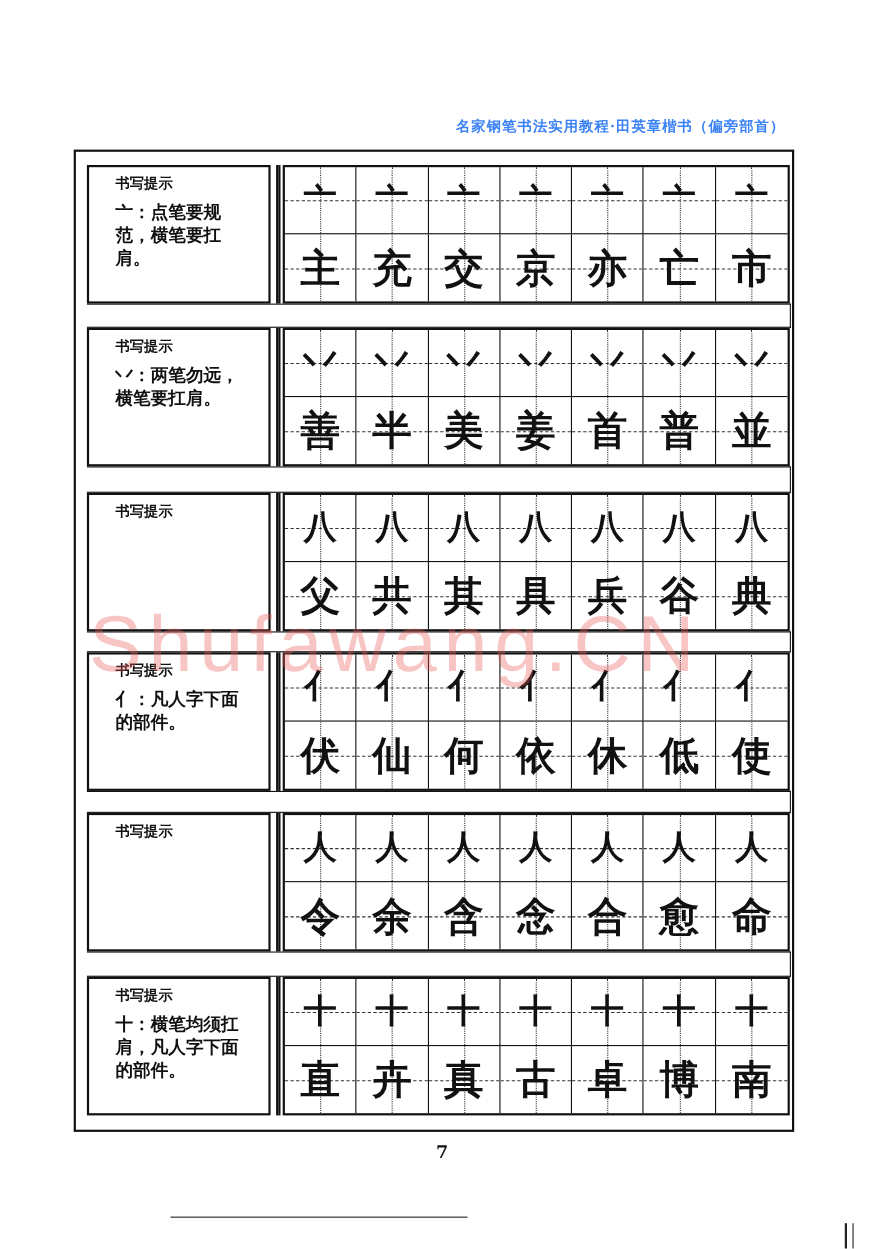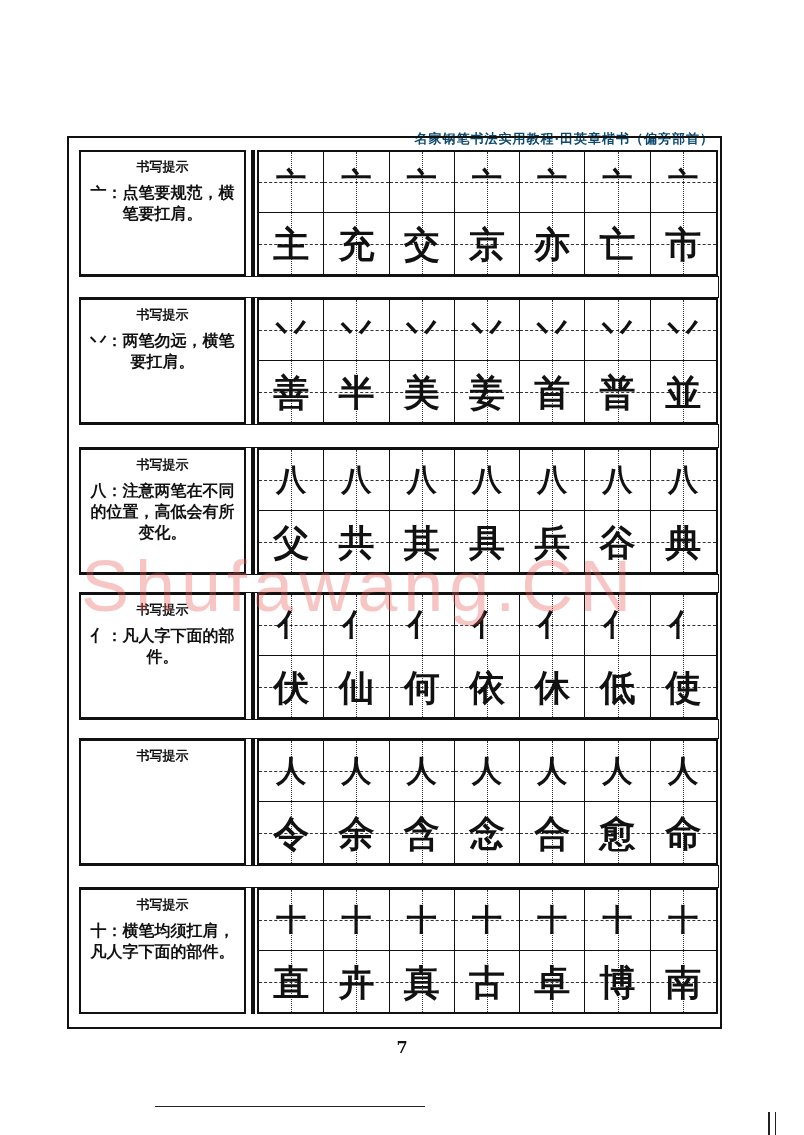--- a/index.html
+++ b/index.html
@@ -1,24 +1,24 @@
 <!DOCTYPE html>
 <html><head>
 <meta charset="utf-8">
 <style>
   html, body { margin:0; padding:0; background:#ffffff; }
   body { width:804px; height:1135px; position:relative; overflow:hidden;
          font-family: "DejaVu Sans", sans-serif; color:#111; }
   .header { position:absolute; top:106px; right:90px; font-size:13px; font-weight:bold;
-            letter-spacing:1px; color:#0c4a6e; font-family:"DejaVu Serif", serif;margin-top:24px; }
+            letter-spacing:1px; color:#3b82f6; font-family:"DejaVu Serif", serif; }
   .frame { position:absolute; left:67px; top:136px; width:655px; height:893px;
            border:2px solid #111; box-sizing:border-box; }
   .section { position:absolute; left:10px; width:640px; height:126px; }
   .tip { position:absolute; left:0; top:0; width:167px; height:126px;
-         border:2px solid #111; box-sizing:border-box; padding:6px 8px;text-align:center; }
+         border:2px solid #111; box-sizing:border-box; padding:6px 24px; }
   .tip-title { font-size:13px; font-weight:bold; margin-bottom:6px; }
   .tip-text { font-size:16px; font-weight:bold; line-height:21px; }
   .vbar { position:absolute; left:172px; top:0; width:4px; height:126px;
           border-left:2px solid #111; border-right:2px solid #111; box-sizing:border-box; }
   .grid { position:absolute; left:178px; top:0; width:461px; height:126px;
           border:2px solid #111; box-sizing:border-box;
           display:grid; grid-template-columns:repeat(7,1fr); grid-template-rows:1fr 1fr; }
   .cell { position:relative; border-right:1.5px solid #111; border-bottom:1.5px solid #111;
           display:flex; align-items:center; justify-content:center; overflow:hidden; }
   .cell:nth-child(7n) { border-right:none; }
@@ -146,21 +146,20 @@
         </div>
         <div class="cell bottom">
           <span class="glyph">並</span>
         </div>
       </div>
     </div>
     <div class="gap" style="top: 286px; height: 24px;"></div>
     <div class="section" style="top: 310px;">
       <div class="tip">
         <div class="tip-title">书写提示</div>
-        <div class="tip-text">八：注意两笔在不同的位置，高低会有所变化。</div>
       </div>
       <div class="vbar"></div>
       <div class="grid">
         <div class="cell">
           <span class="glyph radical">八</span>
         </div>
         <div class="cell">
           <span class="glyph radical">八</span>
         </div>
         <div class="cell">

